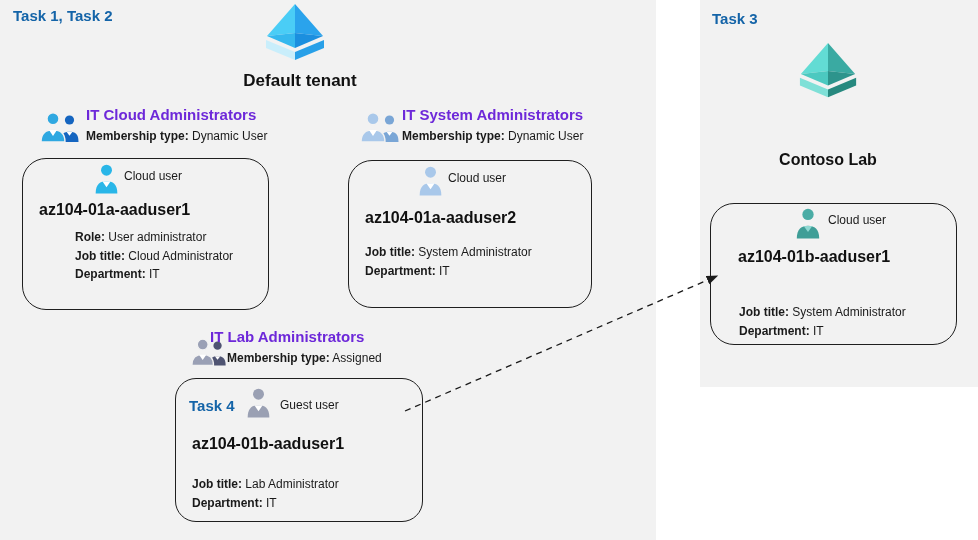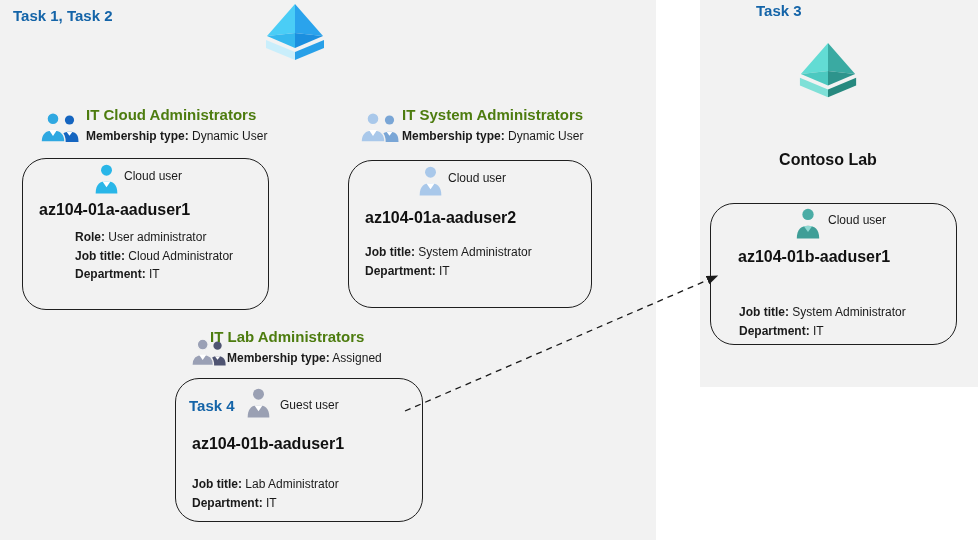--- a/index.html
+++ b/index.html
@@ -8,21 +8,21 @@
     font-family:"Liberation Sans", sans-serif;
     color:#151515; overflow:hidden; background:#ffffff;
   }
   .panel { position:absolute; background:#f2f2f2; }
   #left-panel  { left:0;   top:0; width:656px; height:540px; }
   #right-panel { left:700px; top:0; width:278px; height:387px; }
 
   .abs { position:absolute; }
   .task-label { font-weight:bold; font-size:15px; color:#1464a8; white-space:nowrap; }
   .tenant-title { font-weight:bold; font-size:17px; color:#111; text-align:center; white-space:nowrap; }
-  .group-name { font-weight:bold; font-size:15px; color:#4d7c0f; white-space:nowrap; }
+  .group-name { font-weight:bold; font-size:15px; color:#6d28d9; white-space:nowrap; }
   .member-line, .field-line, .user-type { font-size:12px; color:#1a1a1a; white-space:nowrap; }
   .lbl { font-weight:bold; }
   .username { font-weight:bold; font-size:16px; color:#111; white-space:nowrap; }
 
   .card {
     position:absolute; border:1.4px solid #1f1f1f; border-radius:24px;
     background:transparent; box-sizing:border-box;
   }
   .fields { position:absolute; line-height:18.5px; }
   svg { display:block; }
@@ -41,20 +41,21 @@
   <div class="abs" style="left:263px; top:3px;">
     <svg width="64" height="60" viewBox="0 0 64 60">
       <polygon points="32,1 4,33 32,30" fill="#4acdf6"></polygon>
       <polygon points="4,33 32,45 32,30" fill="#35b8ee"></polygon>
       <polygon points="32,1 60,33 32,30" fill="#2aa3ec"></polygon>
       <polygon points="60,33 32,45 32,30" fill="#1b8fdf"></polygon>
       <polygon points="3,37 32,49 32,57 3,45" fill="#c9eefb"></polygon>
       <polygon points="32,49 61,37 61,45 32,57" fill="#28a0e8"></polygon>
     </svg>
   </div>
+  <div class="abs tenant-title" style="left:190px; top:71px; width:220px;">Default tenant</div>
 
   <div class="abs" style="left:40px; top:110px;">
     <svg width="40" height="33" viewBox="0 0 40 33">
       <circle cx="29.5" cy="10" r="4.6" fill="#1565c0"></circle>
       <path d="M20.5,32 C20.5,23.5 24,21.7 29.5,21.7 C35,21.7 38.5,23.5 38.5,32 Z" fill="#1565c0"></path>
       <polygon points="26.5,21.7 29.5,25.8 32.5,21.7" fill="#ffffff"></polygon>
       <circle cx="13" cy="8.8" r="6" fill="#2fa8e1" stroke="#f2f2f2" stroke-width="1.4"></circle>
       <path d="M1,32 C1,22.5 6,19.8 13,19.8 C20,19.8 25,22.5 25,32 Z" fill="#2fa8e1" stroke="#f2f2f2" stroke-width="1.4"></path>
       <polygon points="9,20 13,26 17,20" fill="#ffffff"></polygon>
     </svg>
@@ -133,42 +134,42 @@
       <path d="M1,32 C1,22.5 6,19.8 13,19.8 C20,19.8 25,22.5 25,32 Z" fill="#9aa0b5" stroke="#f2f2f2" stroke-width="1.4"></path>
       <polygon points="9,20 13,26 17,20" fill="#ffffff"></polygon>
     </svg>
   </div>
   <div class="abs group-name" style="left:210px; top:328px;">IT Lab Administrators</div>
   <div class="abs member-line" style="left:227px; top:351px;">
     <span class="lbl">Membership type:</span>
     <span>Assigned</span>
   </div>
 
-  <div class="card" style="left:175px; top:378px; width:248px; height:144px;">
+  <div class="card" style="left:175px; top:378px; width:248px; height:144px;border-radius:21px;">
     <div class="abs task-label" style="left:13px; top:18px;">Task 4</div>
     <div class="abs" style="left:70px; top:8px;">
       <svg width="25" height="31" viewBox="0 0 24 30">
         <circle cx="12" cy="7" r="5.3" fill="#9aa0b3"></circle>
         <path d="M1.5,29.5 C1.5,20.5 6,17.5 12,17.5 C18,17.5 22.5,20.5 22.5,29.5 Z" fill="#9aa0b3"></path>
         <polygon points="8,17.7 12,23.5 16,17.7" fill="#ffffff"></polygon>
       </svg>
     </div>
     <div class="abs user-type" style="left:104px; top:19px;">Guest user</div>
     <div class="abs username" style="left:16px; top:56px;">az104-01b-aaduser1</div>
     <div class="fields" style="left:16px; top:96px;">
       <div class="field-line">
         <span class="lbl">Job title:</span> <span>Lab Administrator</span>
       </div>
       <div class="field-line">
         <span class="lbl">Department:</span> <span>IT</span>
       </div>
     </div>
   </div>
 
-  <div class="abs task-label" style="left:712px; top:2px;margin-left:44px;">Task 3</div>
+  <div class="abs task-label" style="left:712px; top:10px;">Task 3</div>
 
   <div class="abs" style="left:797px; top:39px;">
     <svg width="62" height="64" viewBox="0 0 64 60">
       <polygon points="32,1 4,33 32,30" fill="#62dcd4"></polygon>
       <polygon points="4,33 32,45 32,30" fill="#4cc9c0"></polygon>
       <polygon points="32,1 60,33 32,30" fill="#3aaaa2"></polygon>
       <polygon points="60,33 32,45 32,30" fill="#2d948c"></polygon>
       <polygon points="3,37 32,49 32,57 3,45" fill="#7fe0d7"></polygon>
       <polygon points="32,49 61,37 61,45 32,57" fill="#27897f"></polygon>
     </svg>

